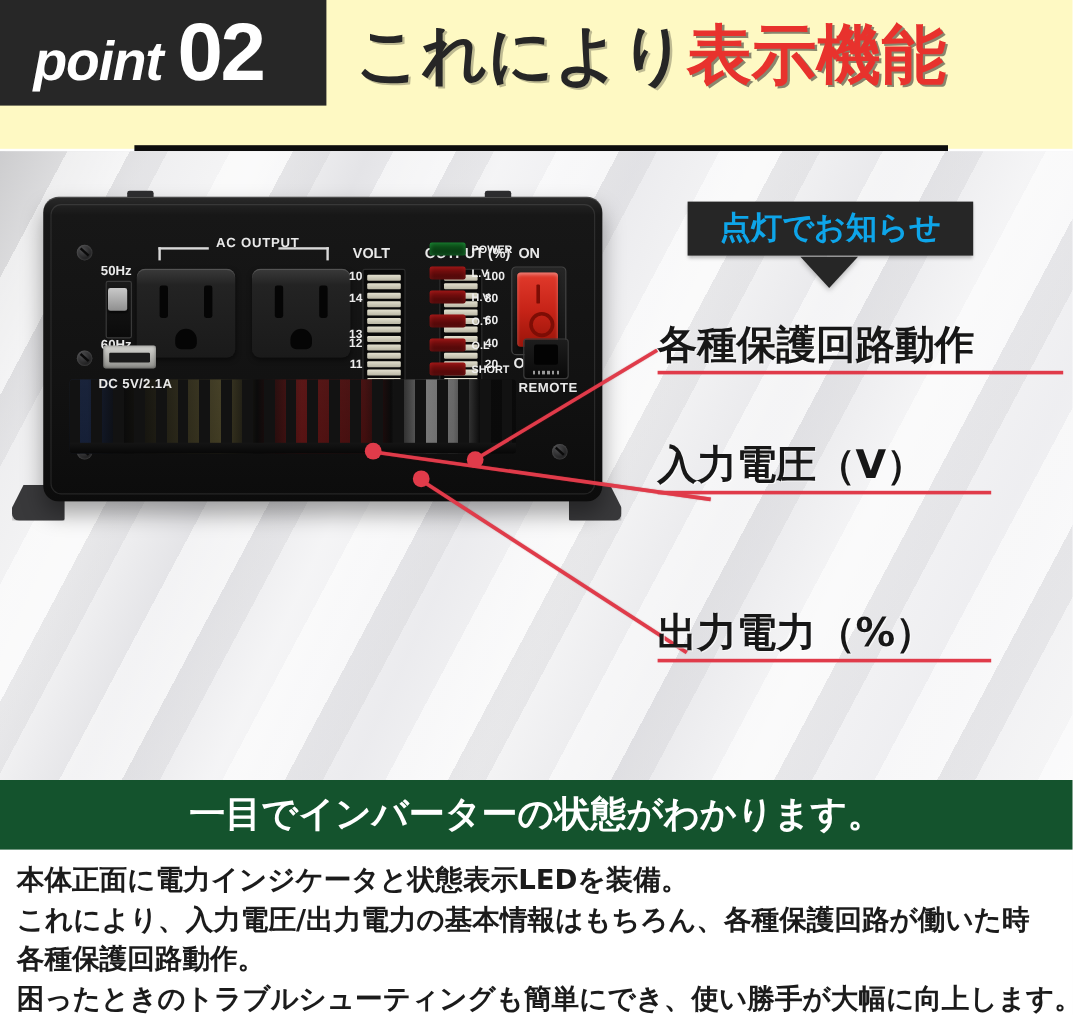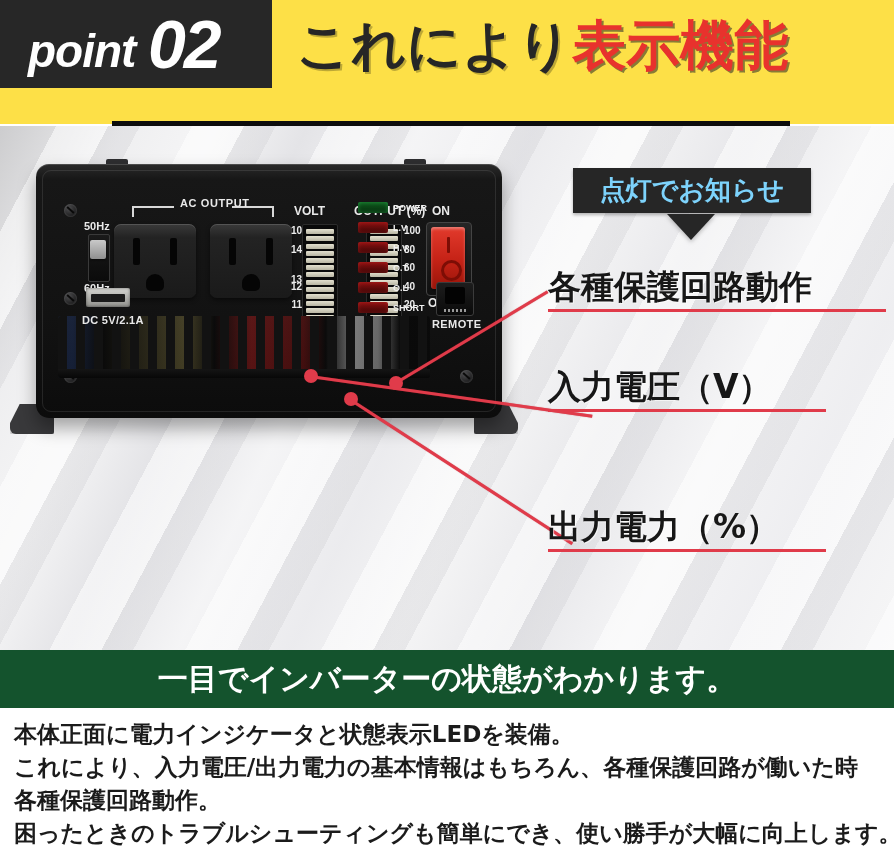--- a/index.html
+++ b/index.html
@@ -4,33 +4,33 @@
 <style>
   html,body{margin:0;padding:0;}
   body{
     width:894px;height:846px;overflow:hidden;
     background:#ffffff;
     font-family:"Liberation Sans","DejaVu Sans",sans-serif;
   }
   #page{position:relative;width:894px;height:846px;overflow:hidden;background:#fff;}
 
   
-  .header{position:absolute;left:0;top:0;width:894px;height:124px;background:#fde047;}
+  .header{position:absolute;left:0;top:0;width:894px;height:124px;background:#fef9c3;}
   .point-box{
     position:absolute;left:0;top:0;width:272px;height:88px;background:#272727;
   }
   .point-word{
     position:absolute;left:28px;top:28px;
     color:#fff;font-size:46px;font-weight:bold;font-style:italic;
     letter-spacing:-1px;line-height:46px;
     font-family:"Liberation Sans","DejaVu Sans",sans-serif;
   }
   .point-num{
     position:absolute;left:148px;top:10px;
-    color:#fff;font-size:68px;font-weight:bold;font-style:italic;
+    color:#fff;font-size:68px;font-weight:bold;
     line-height:68px;letter-spacing:-2px;
   }
   .head-jp{
     position:absolute;left:296px;top:8px;width:600px;height:80px;
     font-size:54px;font-weight:bold;line-height:76px;white-space:nowrap;
     font-family:"DejaVu Sans","Liberation Sans",sans-serif;
   }
   .head-jp .dark{color:#262626;text-shadow:2px 2px 0 rgba(0,0,0,.25);}
   .head-jp .red{color:#e8322d;text-shadow:2px 2px 0 rgba(40,40,40,.55);}
   .divider{
@@ -67,21 +67,21 @@
     pointer-events:none;
   }
 
   
   .badge{
     position:absolute;left:573px;top:168px;width:238px;height:45px;background:#262626;
     box-shadow:0 2px 3px rgba(0,0,0,.28);z-index:6;
   }
   .badge-text{
     position:absolute;left:0;top:0;width:238px;height:45px;line-height:45px;
-    text-align:center;color:#7dd3fc;font-size:26px;font-weight:bold;white-space:nowrap;
+    text-align:center;color:#0ea5e9;font-size:26px;font-weight:bold;white-space:nowrap;
     font-family:"DejaVu Sans","Liberation Sans",sans-serif;
   }
   .badge-arrow{
     position:absolute;left:667px;top:214px;width:0;height:0;z-index:6;
     border-left:24px solid transparent;border-right:24px solid transparent;
     border-top:26px solid #262626;
     filter:drop-shadow(0 2px 2px rgba(0,0,0,.25));
   }
 
   

